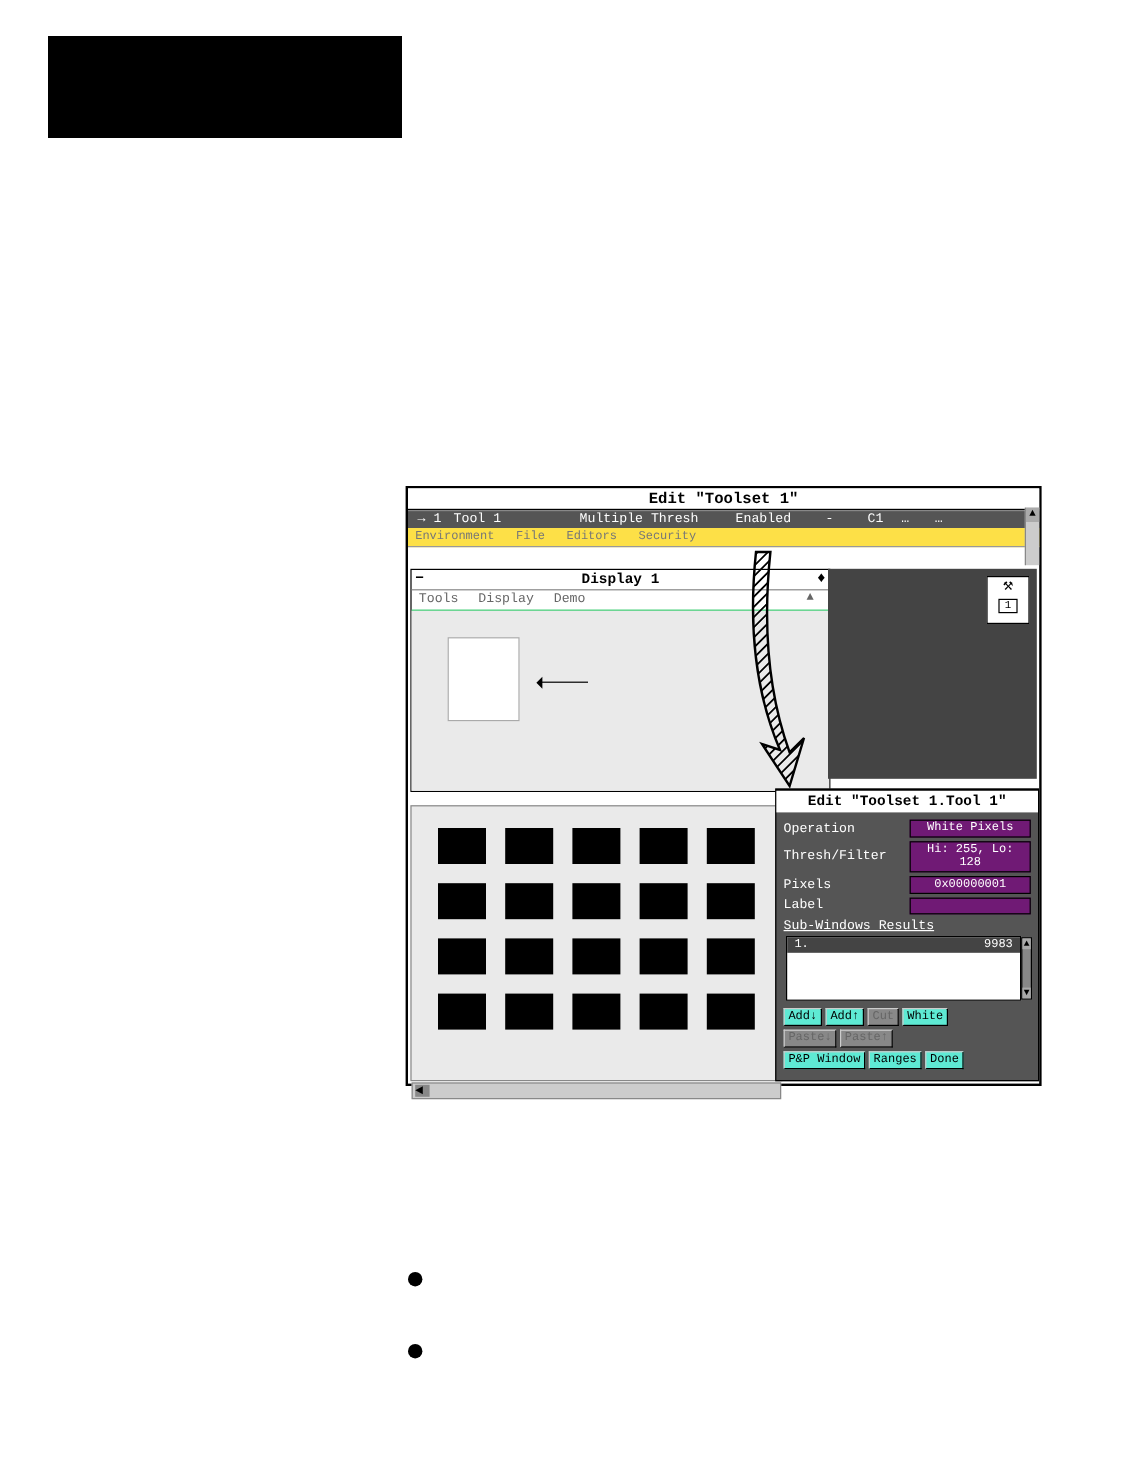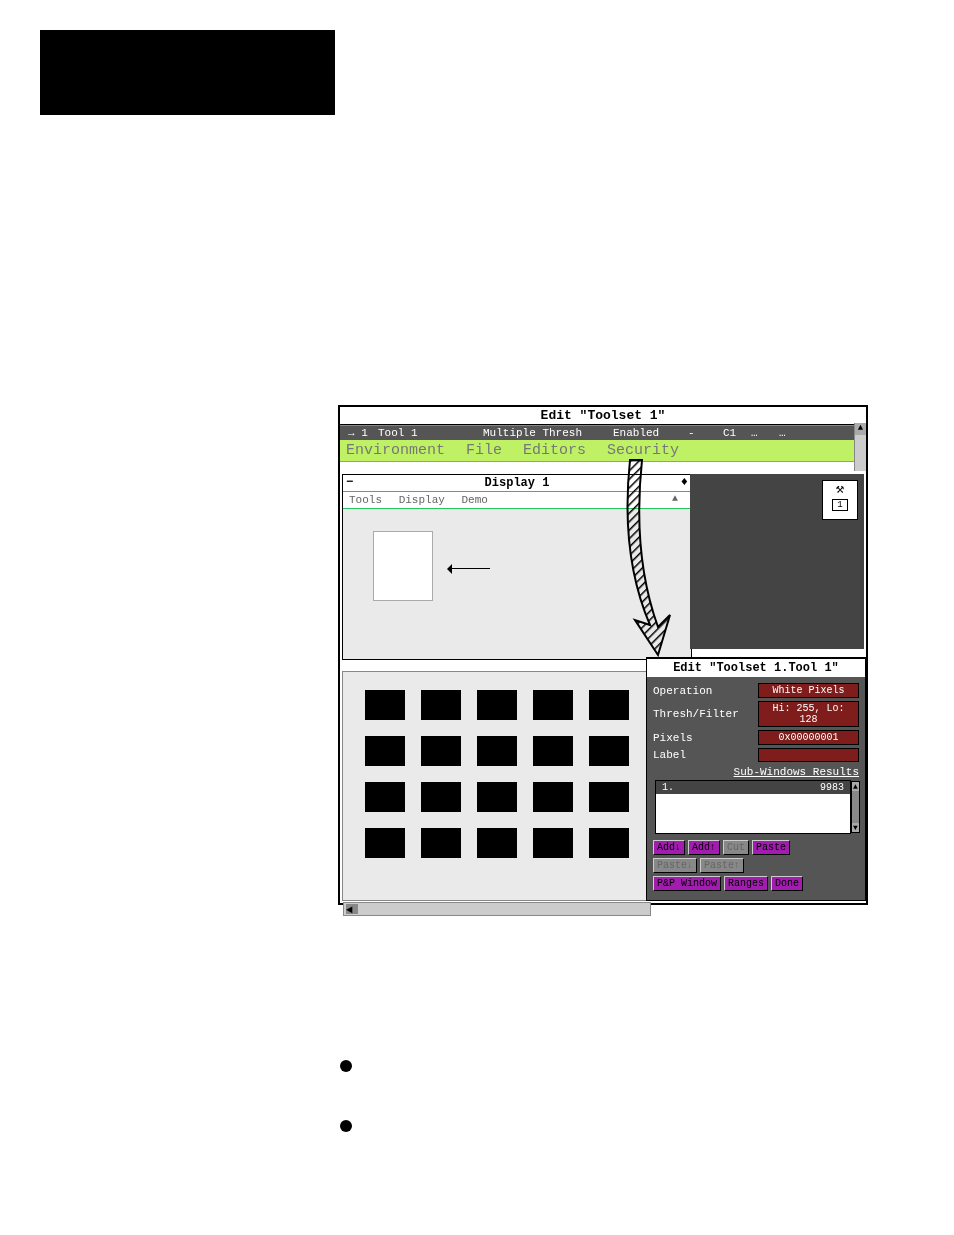--- a/index.html
+++ b/index.html
@@ -43,24 +43,24 @@
   .grid-header > div { padding: 0 4px; }
   .grid-row {
     background: #555; color: #fff;
     display: flex;
     padding: 1px 4px;
     border-top: 1px solid #888;
     font-size: 11px;
   }
   .grid-row > div { padding: 0 4px; }
   .inner-menu {
-    background: #bef264;
+    background: #fde047;
     padding: 2px 6px;
     border-bottom: 1px solid #999;
-    font-size: 15px;
+    font-size: 10px;
     color: #777;
   }
   .inner-menu span { margin-right: 12px; }
   .display-win {
     position: absolute;
     left: 2px; top: 67px;
     width: 350px;
     border: 1px solid #000;
     background: #fff;
   }
@@ -175,30 +175,30 @@
     text-align: center;
     font-weight: bold;
     font-size: 12px;
     padding: 2px 0;
   }
   .te-body { padding: 6px; font-size: 11px; }
   .te-row { display: flex; margin-bottom: 3px; align-items: center; }
   .te-label { width: 105px; color: #fff; }
   .te-val {
     flex: 1;
-    background: #7f1d1d;
+    background: #701a75;
     border: 1px solid #000;
     padding: 1px 4px;
     text-align: center;
     color: #fff;
     font-size: 10px;
   }
   .te-val.blank { min-height: 14px; }
   .sub-header {
-    text-align: right;
+    text-align: left;
     color: #fff;
     font-size: 11px;
     text-decoration: underline;
     margin: 4px 0 2px;
   }
   .sub-list {
     background: #fff;
     color: #000;
     height: 54px;
     margin: 0 8px 6px 2px;
@@ -215,21 +215,21 @@
   .sub-scroll {
     position: absolute;
     right: -10px; top: 0;
     width: 9px; height: 100%;
     background: #888;
     border: 1px solid #000;
   }
   .sub-scroll .arr { font-size: 8px; text-align: center; background: #aaa; }
   .btn-row { display: flex; gap: 3px; margin: 3px 0; flex-wrap: wrap; }
   .btn {
-    background: #a21caf;
+    background: #5eead4;
     border: 1px solid #000;
     border-top-color: #ccc;
     border-left-color: #ccc;
     padding: 1px 3px;
     font-size: 10px;
     color: #000;
     cursor: pointer;
   }
   .btn.disabled { color: #666; background: #888; }
   .big-arrow {
@@ -358,21 +358,21 @@
         <div class="sub-scroll">
           <div class="arr">▲</div>
           <div style="flex:1"></div>
           <div class="arr" style="position:absolute;bottom:0;width:100%">▼</div>
         </div>
       </div>
       <div class="btn-row">
         <div class="btn">Add↓</div>
         <div class="btn">Add↑</div>
         <div class="btn disabled">Cut</div>
-        <div class="btn">Paste</div>
+        <div class="btn">White</div>
       </div>
       <div class="btn-row">
         <div class="btn disabled">Paste↓</div>
         <div class="btn disabled">Paste↑</div>
       </div>
       <div class="btn-row">
         <div class="btn">P&amp;P Window</div>
         <div class="btn">Ranges</div>
         <div class="btn">Done</div>
       </div>

